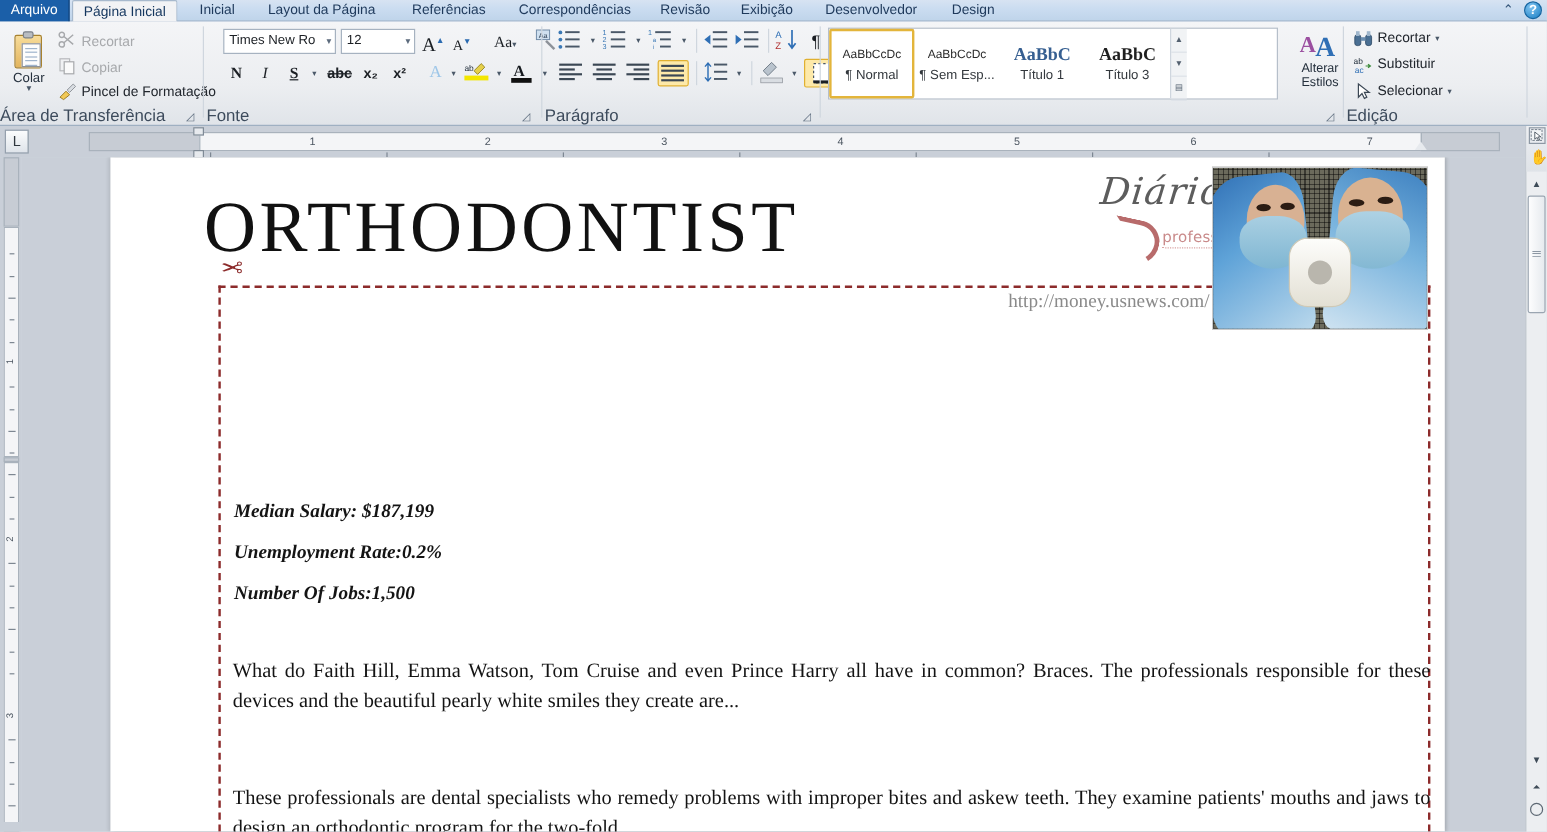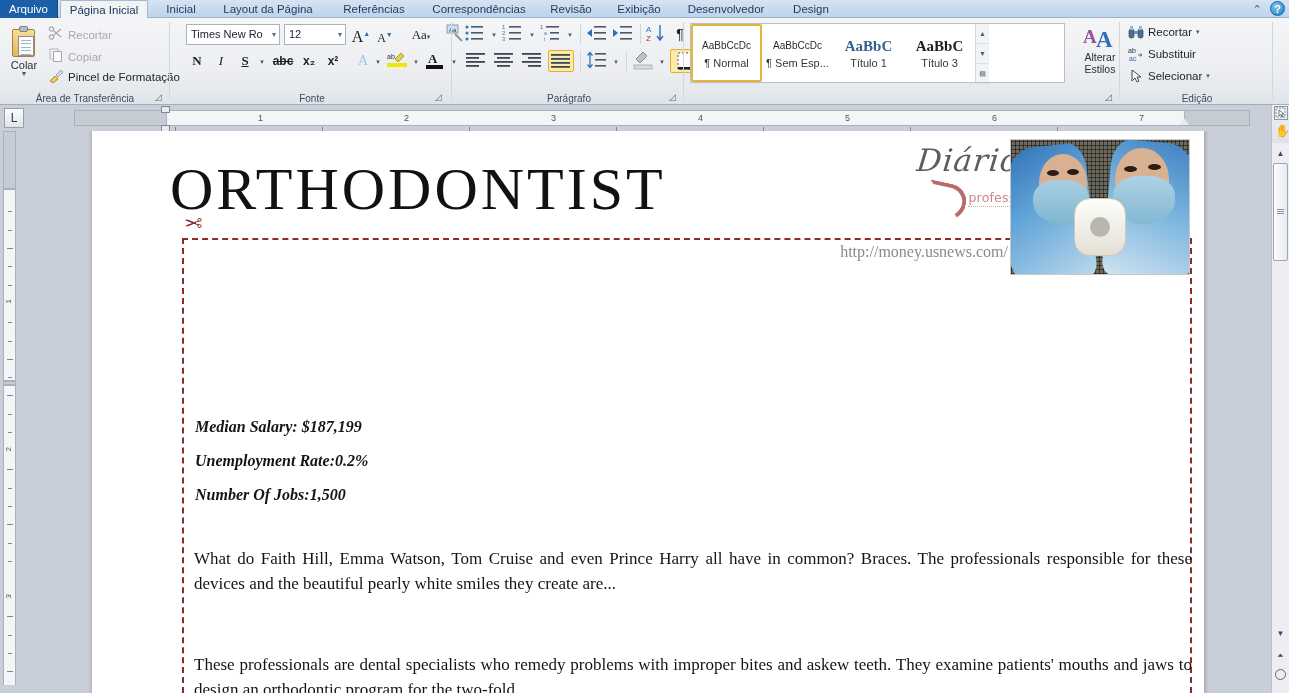--- a/index.html
+++ b/index.html
@@ -50,22 +50,22 @@
   }
 
   
   .ribbon {
     position: absolute; left: 0; top: 18px; width: 1289px; height: 87px;
     background: linear-gradient(to bottom, #f4f5f7 0%, #eceef1 62%, #e0e4e9 100%);
     border-bottom: 1px solid #9fb0c2;
   }
   .rgroup { position: absolute; top: 0; height: 87px; }
   .rgroup-label {
-    position: absolute; bottom: 1px; width: 100%; text-align: center;
-    font-size: 10px; color: #3d4b5c;
+    position: absolute; bottom: 1px; width: 100%; 
+    font-size: 14px; color: #3d4b5c;
   }
   .rgroup-sep {
     position: absolute; top: 4px; width: 1px; height: 76px;
     background: #cfd6de;
   }
   .dlg {
     position: absolute; bottom: 2px; width: 11px; height: 11px;
     font-size: 9px; color: #5c6b7d; text-align: center; line-height: 11px;
   }
 

